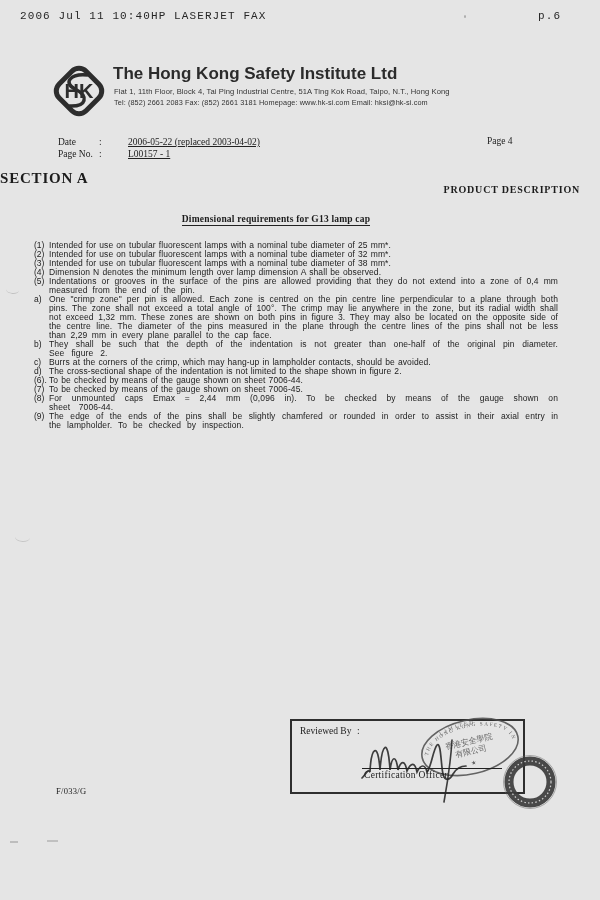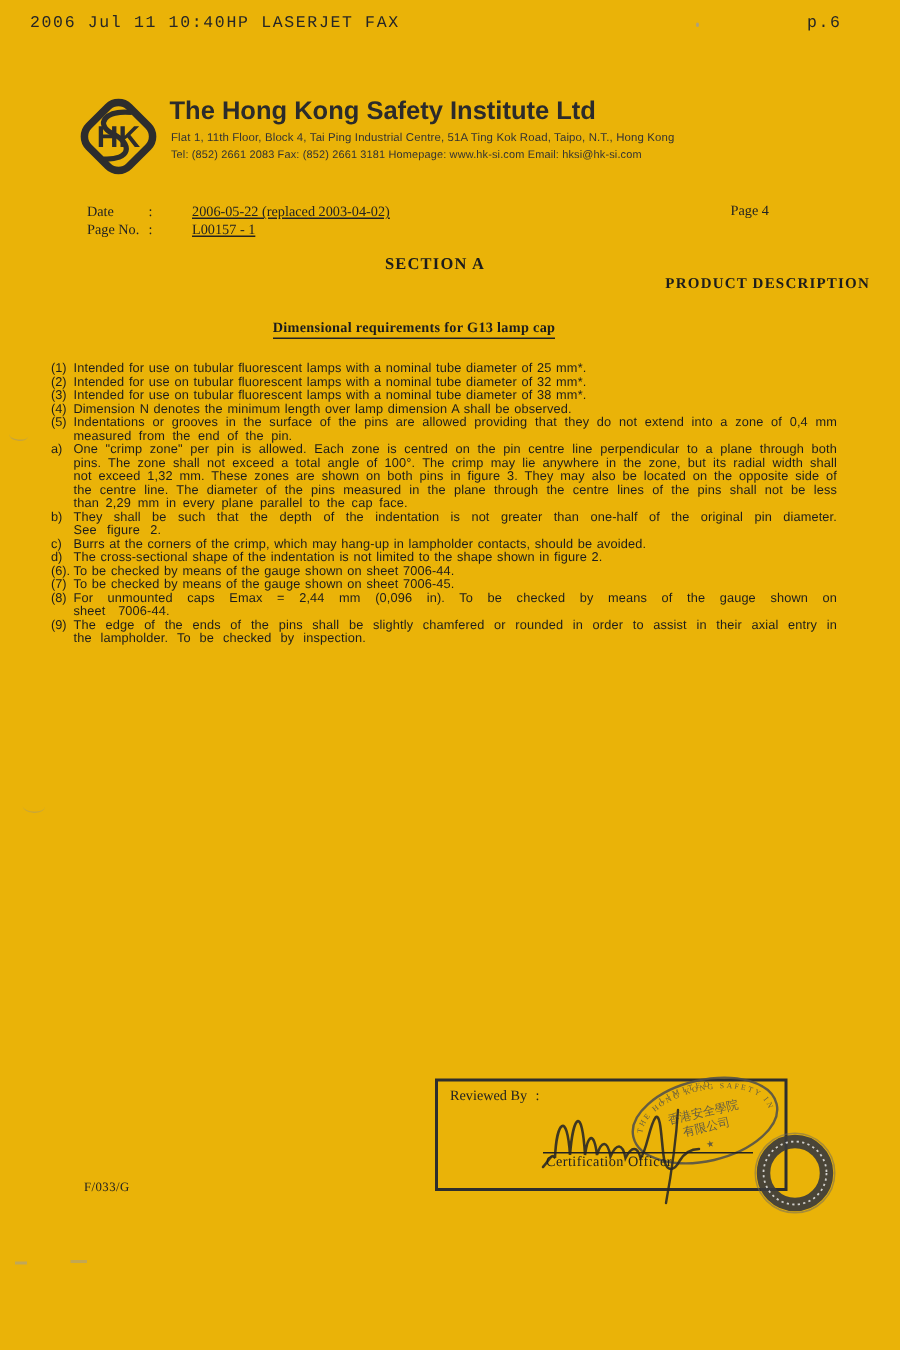--- a/index.html
+++ b/index.html
@@ -1,16 +1,16 @@
 <!DOCTYPE html>
 <html><head>
 <meta charset="utf-8">
 <style>
   html,body{margin:0;padding:0;background:#ffffff;}
-  .page{position:relative;width:600px;height:900px;background:#eab308;overflow:hidden;
+  .page{position:relative;width:600px;height:900px;background:#e5e5e5;overflow:hidden;
         font-family:"Liberation Serif",serif;color:#1e1e1e;}
   .abs{position:absolute;text-align:right;}
 
   
   .faxline{position:absolute;top:10px;font-family:"Liberation Mono","DejaVu Sans Mono",monospace;
            font-size:11px;letter-spacing:1.1px;color:#262626;white-space:nowrap;}
 
   
   .logo{position:absolute;left:48px;top:60px;width:62px;height:62px;}
   .co-name{position:absolute;left:113px;top:64px;font-family:"Liberation Sans",sans-serif;
@@ -18,22 +18,22 @@
   .co-addr{position:absolute;left:114px;top:87px;font-family:"Liberation Sans",sans-serif;
            font-size:7.6px;color:#333;white-space:nowrap;letter-spacing:.1px;text-align:center;}
   .co-contact{position:absolute;left:114px;top:98px;font-family:"Liberation Sans",sans-serif;
            font-size:7.3px;color:#333;white-space:nowrap;letter-spacing:.1px;}
 
   
   .meta{font-size:9.5px;color:#222;white-space:nowrap;}
   .u{text-decoration:underline;}
 
   
-  .h-sec{position:absolute;top:170px;left:0;width:580px;text-align:center;
-         font-weight:bold;font-size:11px;letter-spacing:.8px;color:#1c1c1c;}
+  .h-sec{position:absolute;top:170px;left:0;width:580px;text-align:left;
+         font-weight:bold;font-size:15px;letter-spacing:.8px;color:#1c1c1c;}
   .h-prod{position:absolute;top:184px;left:0;width:580px;text-align:right;
          font-weight:bold;font-size:10px;letter-spacing:.8px;color:#1c1c1c;}
   .h-sub{position:absolute;top:208px;left:0;width:552px;text-align:center;}
   .h-sub span{display:inline-block;font-weight:bold;font-size:9.5px;letter-spacing:.2px;
          border-bottom:1px solid #222;padding-bottom:1px;color:#1c1c1c;}
 
   
   .body-list{position:absolute;left:34px;top:241px;width:524px;
              font-family:"Liberation Sans",sans-serif;font-size:8.5px;line-height:9px;
              color:#1c1c1c;letter-spacing:.1px;}

